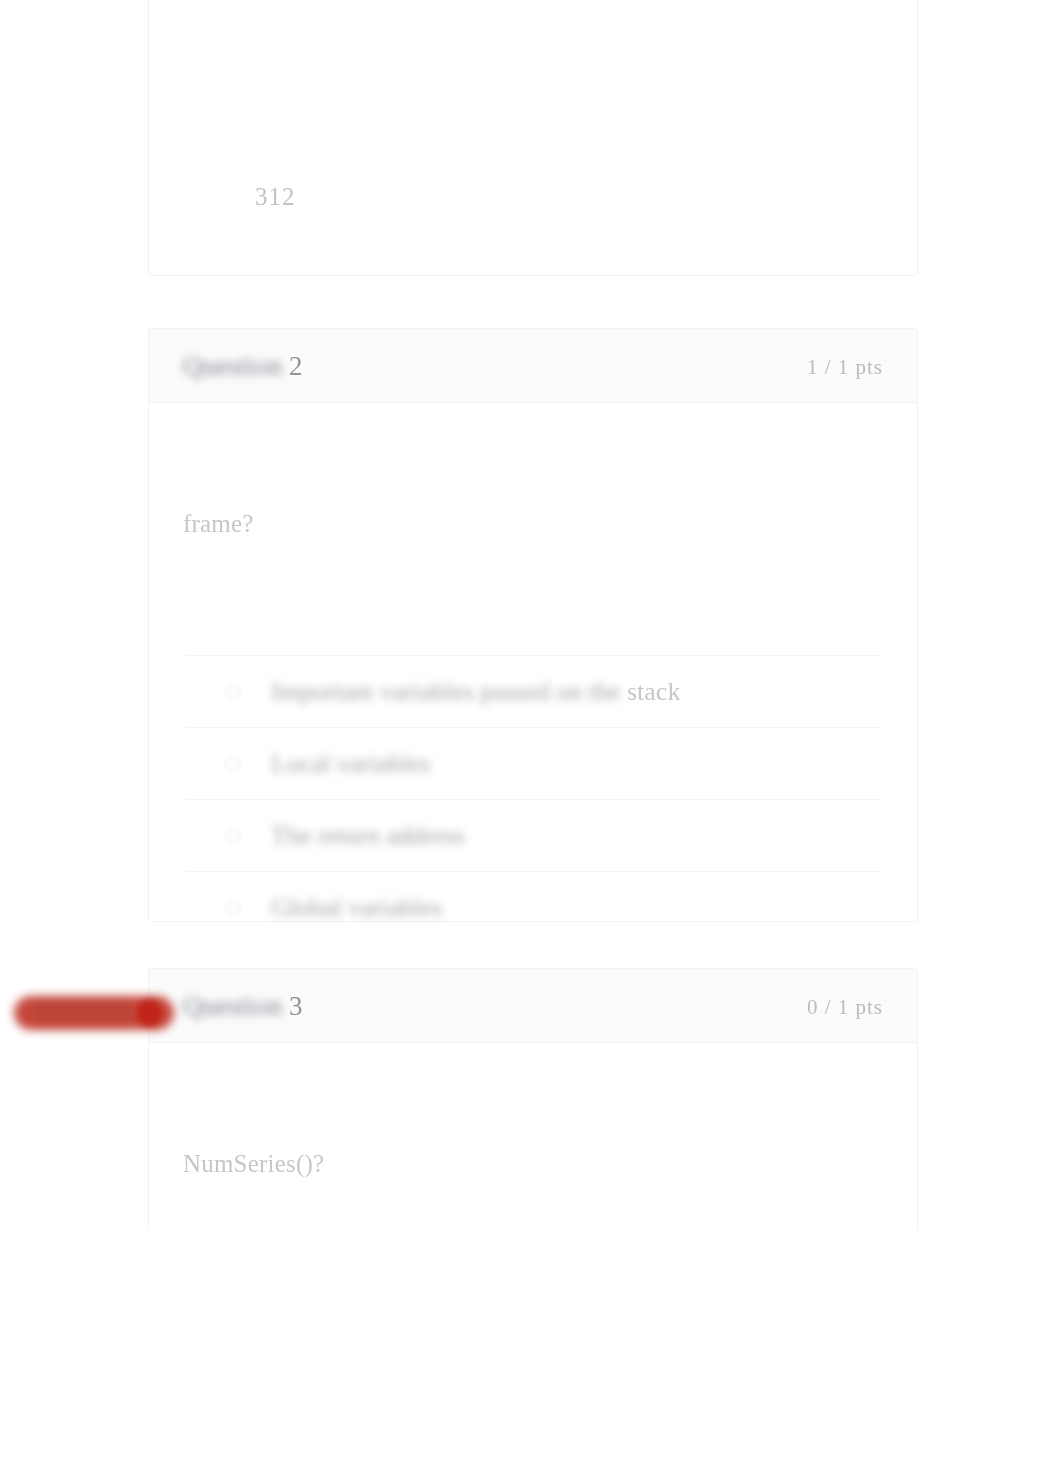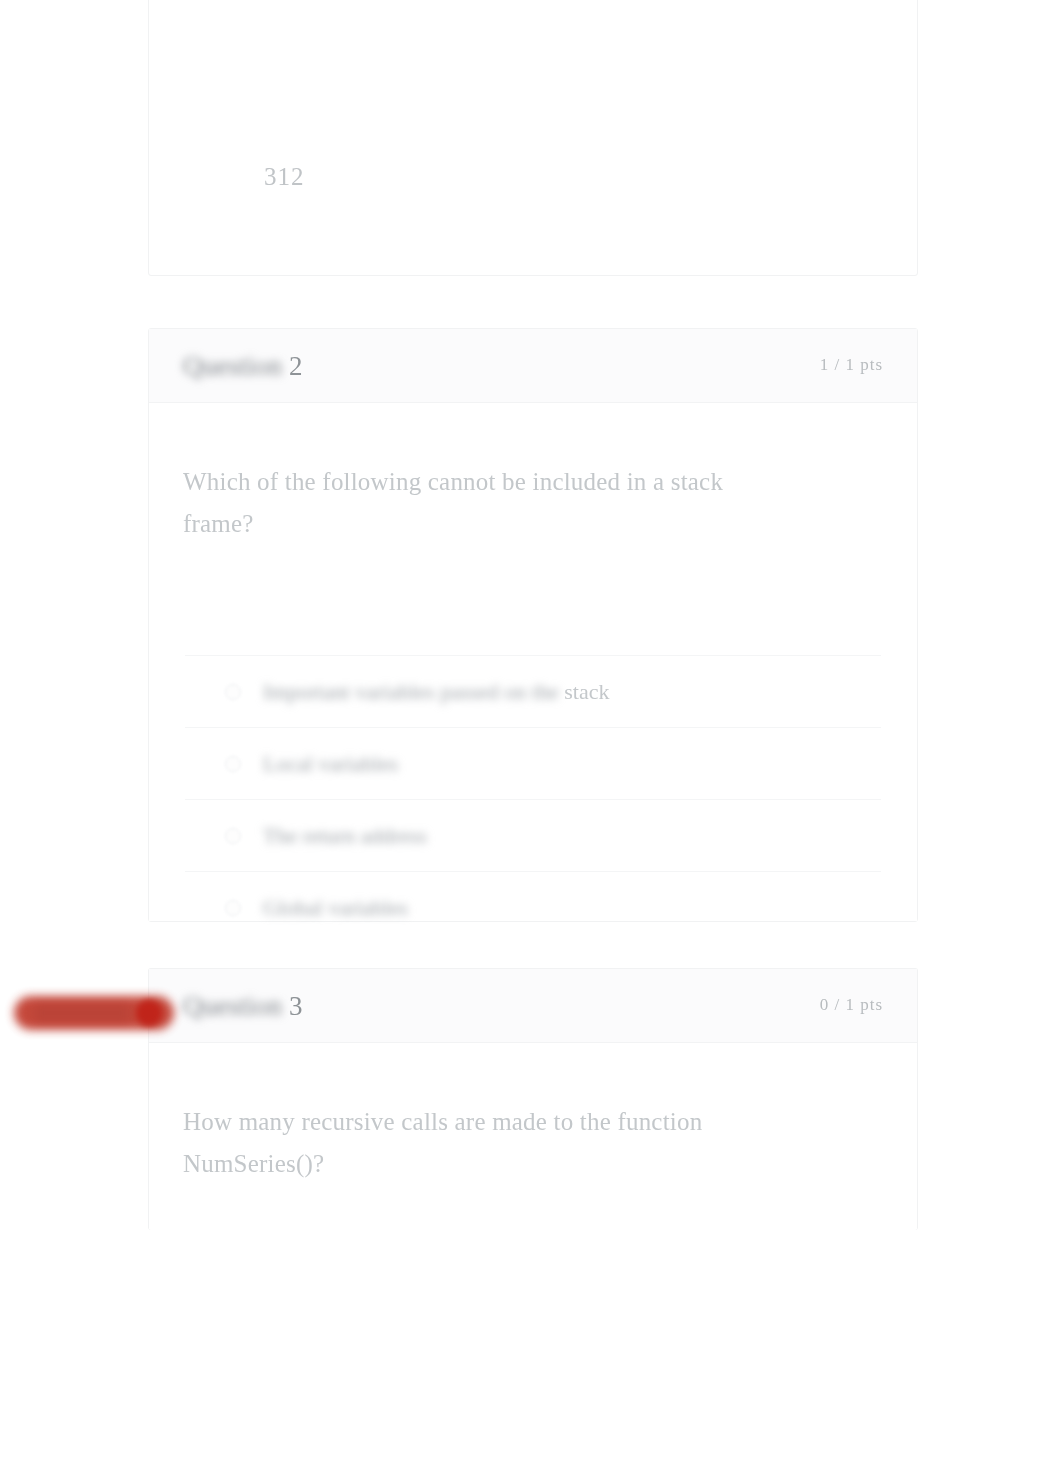--- a/index.html
+++ b/index.html
@@ -51,21 +51,21 @@
   }
   .q-title .blurword {
     filter: blur(4.2px);
     color: #7d8287;
   }
 
   .q-points {
     position: absolute;
     right: 34px;
     top: 26px;
-    font-size: 17px;
+    font-size: 21px;
     color: #b8bcbf;
     white-space: nowrap;
     letter-spacing: 1px;
   }
 
   .q-body {
     position: relative;
     background: #ffffff;
   }
 
@@ -100,45 +100,46 @@
     transform: translateY(-50%);
     width: 14px;
     height: 14px;
     border-radius: 50%;
     border: 1px solid #eceef0;
     background: #fdfdfd;
     filter: blur(1.6px);
   }
   .answer-label {
     position: absolute;
-    left: 78px;
+    left: 86px;
     top: 50%;
     transform: translateY(-50%);
-    font-size: 22px;
+    font-size: 26px;
     color: #c9cdd0;
     white-space: nowrap;
   }
   .answer-label .blurword {
     filter: blur(4.4px);
     color: #9ea3a8;
   }
   .answer-label .plain {
     color: #c4c8cb;
   }
 
   
   #top-card {
     top: -120px;
     height: 396px;
   }
   #top-card .opt {
     position: absolute;
-    left: 9px;
+    left: 0;
     width: 100%;
     height: 44px;
+    margin-top: 20px;
   }
   .opt-mark {
     position: absolute;
     left: 74px;
     top: 50%;
     transform: translateY(-50%);
     width: 16px;
     height: 10px;
     filter: blur(2.4px);
     opacity: 0.55;
@@ -224,21 +225,21 @@
         <span>1</span>
         <span>/</span>
         <span>1</span>
         <span>pts</span>
       </div>
     </div>
 
     <div class="q-body" style="height:518px;">
 
       <div class="q-text" style="left:34px; top:58px;">
-        <span>Which of the following cannot be included in a stack</span><br>
+        <br>
         <span>frame?</span>
       </div>
 
       <div class="answers" style="top:252px;">
 
         <div class="answer-row first">
           <span class="answer-radio"></span>
           <span class="answer-label">
             <span class="blurword">Important variables passed on the</span>
             <span class="plain">stack</span>
@@ -280,21 +281,21 @@
       <div class="q-points">
         <span>0</span>
         <span>/</span>
         <span>1</span>
         <span>pts</span>
       </div>
     </div>
 
     <div class="q-body" style="height:186px;">
       <div class="q-text" style="left:34px; top:58px;">
-        <span>How many recursive calls are made to the function</span><br>
+        <br>
         <span>NumSeries()?</span>
       </div>
     </div>
   </div>
 
   <div class="status-badge"></div>
   <div class="status-badge-label"></div>
   <div class="status-badge-icon"></div>
 
 </div>

